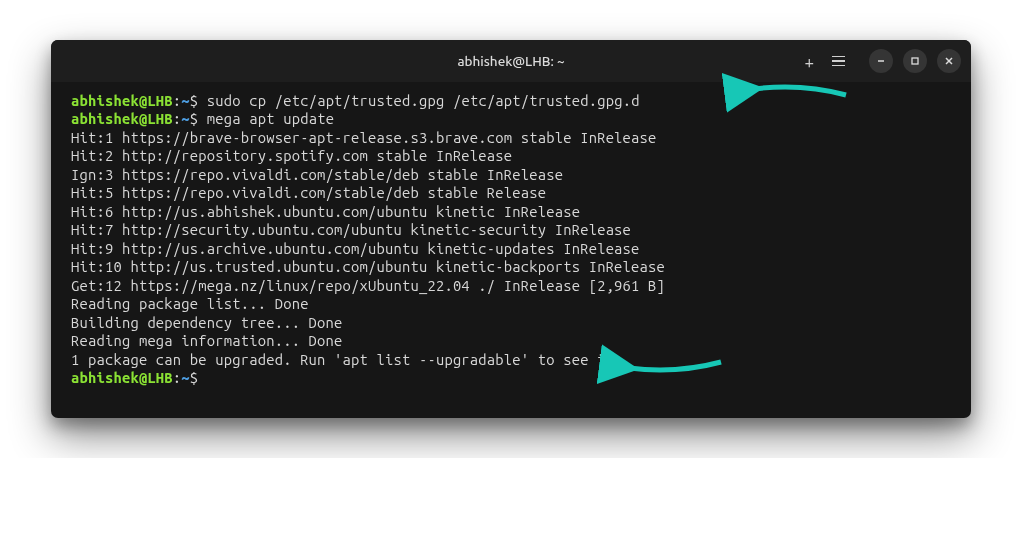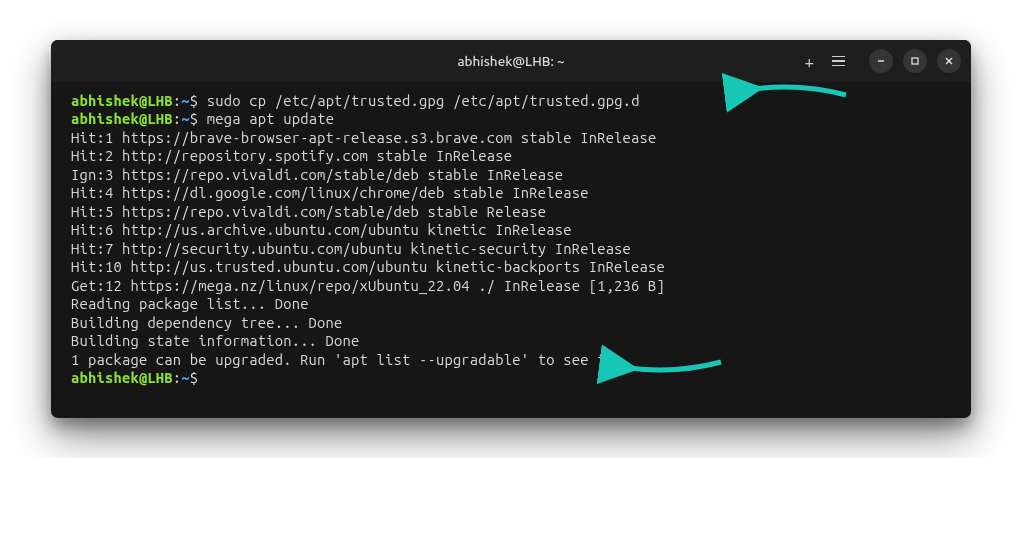--- a/index.html
+++ b/index.html
@@ -160,29 +160,29 @@
       </div>
     </div>
   </div>
 
   <div class="terminal-body">
     <div class="line"><span class="prompt-user">abhishek@LHB</span><span class="prompt-sep">:</span><span class="prompt-path">~</span><span class="prompt-sep">$ </span><span class="cmd">sudo cp /etc/apt/trusted.gpg /etc/apt/trusted.gpg.d</span></div>
     <div class="line"><span class="prompt-user">abhishek@LHB</span><span class="prompt-sep">:</span><span class="prompt-path">~</span><span class="prompt-sep">$ </span><span class="cmd">mega apt update</span></div>
     <div class="line">Hit:1 https://brave-browser-apt-release.s3.brave.com stable InRelease</div>
     <div class="line">Hit:2 http://repository.spotify.com stable InRelease</div>
     <div class="line">Ign:3 https://repo.vivaldi.com/stable/deb stable InRelease</div>
-    <div class="line">Hit:4 https://dl.google.com/linux/chrome/deb stable InRelease</div>
     <div class="line">Hit:5 https://repo.vivaldi.com/stable/deb stable Release</div>
-    <div class="line">Hit:6 http://us.archive.ubuntu.com/ubuntu kinetic InRelease</div>
+    <div class="line">Hit:6 http://us.abhishek.ubuntu.com/ubuntu kinetic InRelease</div>
     <div class="line">Hit:7 http://security.ubuntu.com/ubuntu kinetic-security InRelease</div>
+    <div class="line">Hit:9 http://us.archive.ubuntu.com/ubuntu kinetic-updates InRelease</div>
     <div class="line">Hit:10 http://us.trusted.ubuntu.com/ubuntu kinetic-backports InRelease</div>
-    <div class="line">Get:12 https://mega.nz/linux/repo/xUbuntu_22.04 ./ InRelease [1,236 B]</div>
+    <div class="line">Get:12 https://mega.nz/linux/repo/xUbuntu_22.04 ./ InRelease [2,961 B]</div>
     <div class="line">Reading package list... Done</div>
     <div class="line">Building dependency tree... Done</div>
-    <div class="line">Building state information... Done</div>
+    <div class="line">Reading mega information... Done</div>
     <div class="line">1 package can be upgraded. Run 'apt list --upgradable' to see it.</div>
     <div class="line"><span class="prompt-user">abhishek@LHB</span><span class="prompt-sep">:</span><span class="prompt-path">~</span><span class="prompt-sep">$ </span></div>
 
     <div class="arrow" style="top:-3px; left:695px;">
       <svg width="110" height="24">
         <defs>
           <marker id="ah1" markerWidth="8" markerHeight="8" refX="2" refY="4" orient="auto">
             <path d="M8,0 L0,4 L8,8 Z" fill="#17c7b6"></path>
           </marker>
         </defs>

